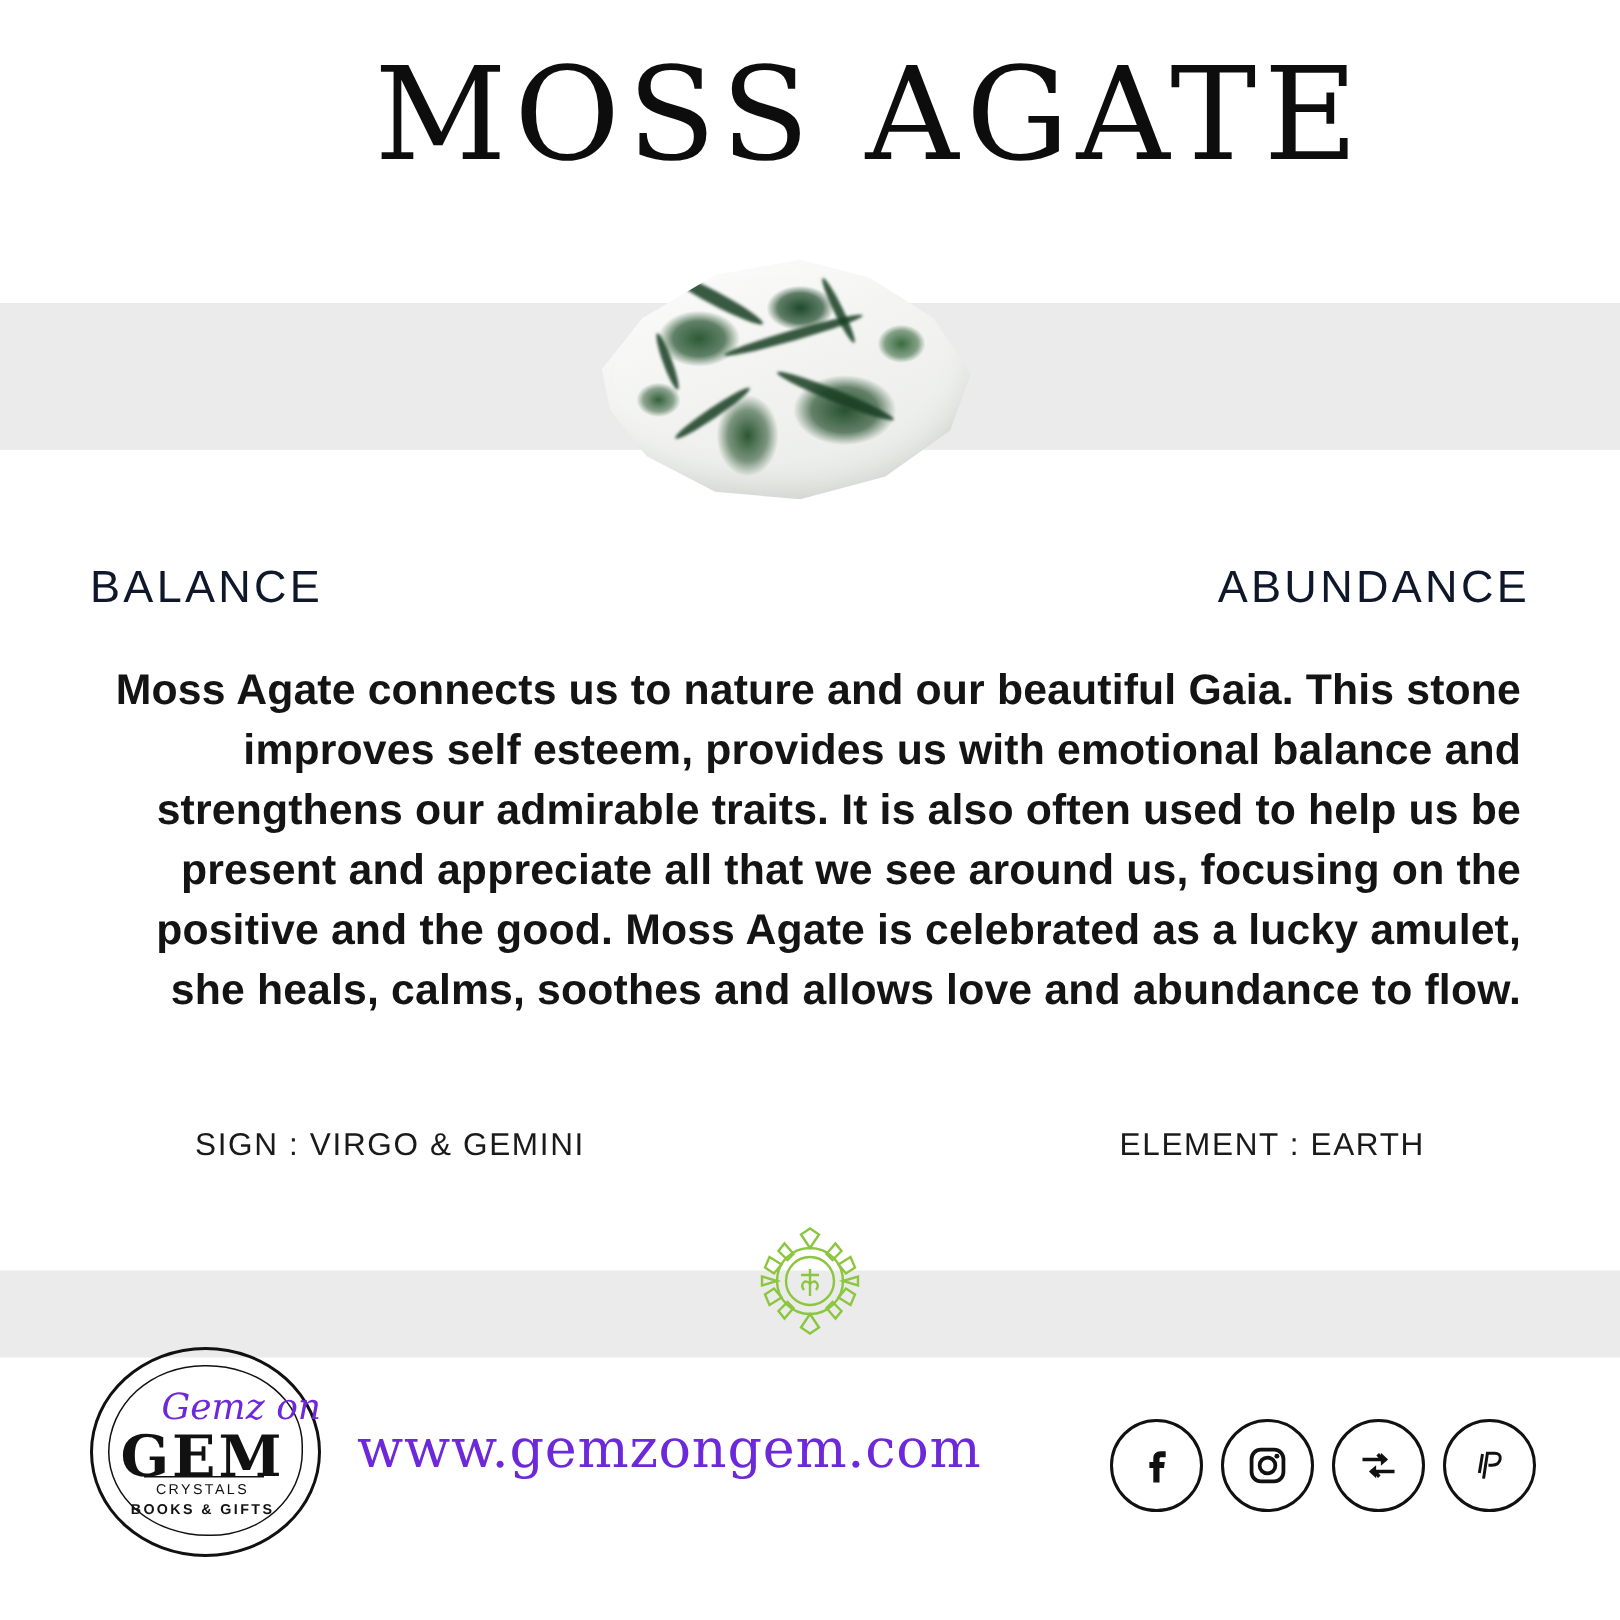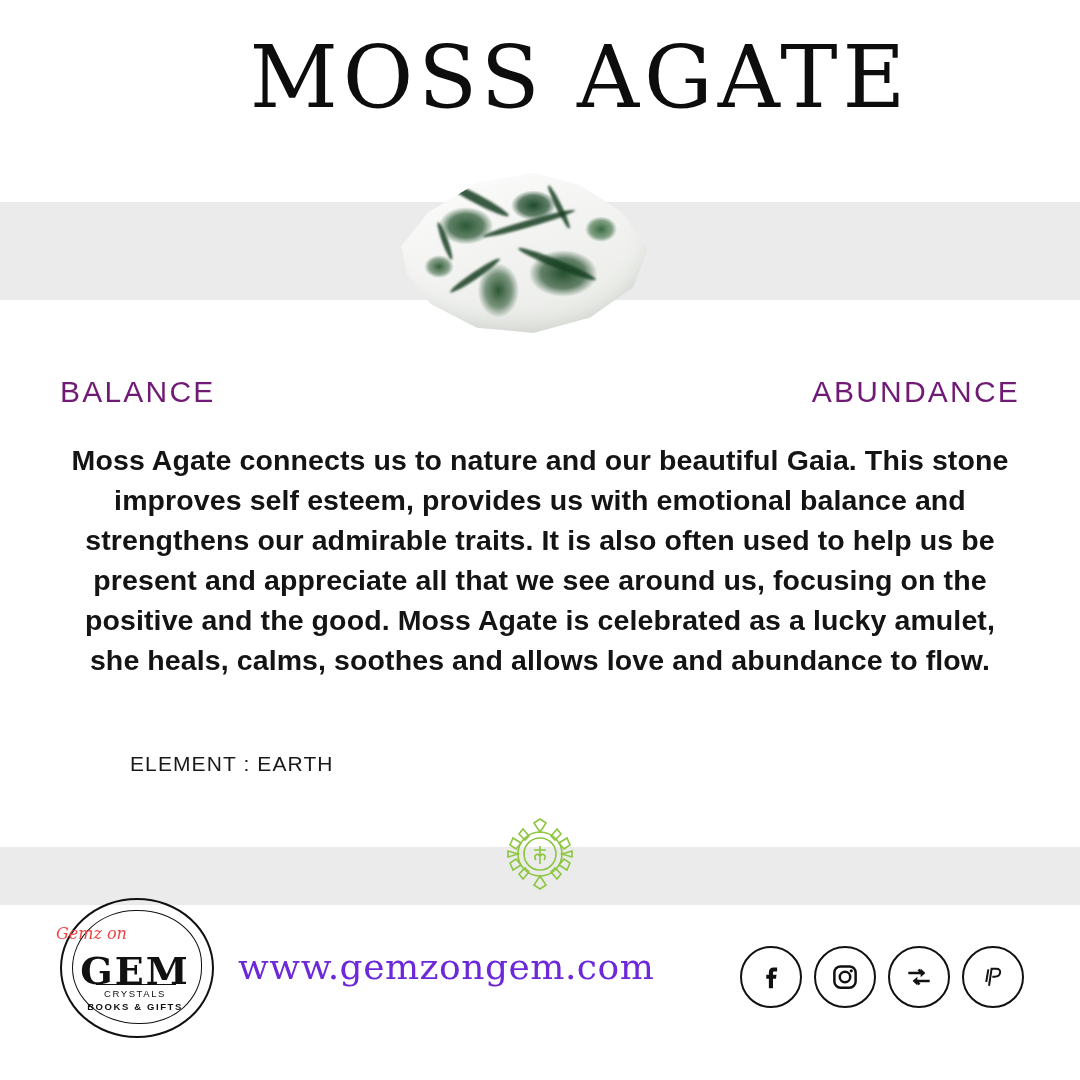--- a/index.html
+++ b/index.html
@@ -83,31 +83,31 @@
     top: 375px;
     left: 60px;
     width: 960px;
     display: flex;
     justify-content: space-between;
     align-items: baseline;
   }
   .keyword {
     font-size: 30px;
     letter-spacing: 2.2px;
-    color: #701a75;
+    color: #0f172a;
     font-weight: 400;
   }
 
   
   .description {
     position: absolute;
     top: 440px;
     left: 66px;
     width: 948px;
-    text-align: center;
+    text-align: right;
     font-size: 28.5px;
     line-height: 40px;
     font-weight: 700;
     color: #141414;
     letter-spacing: 0.1px;
   }
 
   
   .meta-row {
     position: absolute;
@@ -156,25 +156,25 @@
     width: 128px;
     height: 112px;
     border: 1px solid #111;
     border-radius: 50% 50% 48% 52% / 52% 48% 50% 50%;
   }
   .logo-gemz {
     position: absolute;
     left: 0;
     top: 28px;
     width: 158px;
-    text-align: left;
+    text-align: right;
     font-family: "DejaVu Serif", serif;
     font-style: italic;
-    font-size: 16px;
-    color: #ef4444;
+    font-size: 24px;
+    color: #6d28d9;
   }
   .logo-gem {
     position: absolute;
     left: 0;
     top: 52px;
     width: 158px;
     text-align: center;
     font-family: "DejaVu Serif", serif;
     font-weight: 700;
     font-size: 38px;
@@ -250,20 +250,21 @@
 </div>
 
 <div class="keywords">
   <div class="keyword">BALANCE</div>
   <div class="keyword">ABUNDANCE</div>
 </div>
 
 <div class="description">Moss Agate connects us to nature and our beautiful Gaia. This stone improves self esteem, provides us with emotional balance and strengthens our admirable traits. It is also often used to help us be present and appreciate all that we see around us, focusing on the positive and the good. Moss Agate is celebrated as a lucky amulet, she heals, calms, soothes and allows love and abundance to flow.</div>
 
 <div class="meta-row">
+  <div class="meta-item">SIGN : VIRGO &amp; GEMINI</div>
   <div class="meta-item">ELEMENT : EARTH</div>
 </div>
 
 <div class="chakra">
   <svg width="106" height="72" viewBox="0 0 106 72" aria-hidden="true">
     <g stroke="#8cc63f" fill="none" stroke-width="1.6">
       <circle cx="53" cy="36" r="22"></circle>
       <circle cx="53" cy="36" r="16"></circle>
       <g>
         <path d="M53 14 L47 5 L53 1 L59 5 Z"></path>

